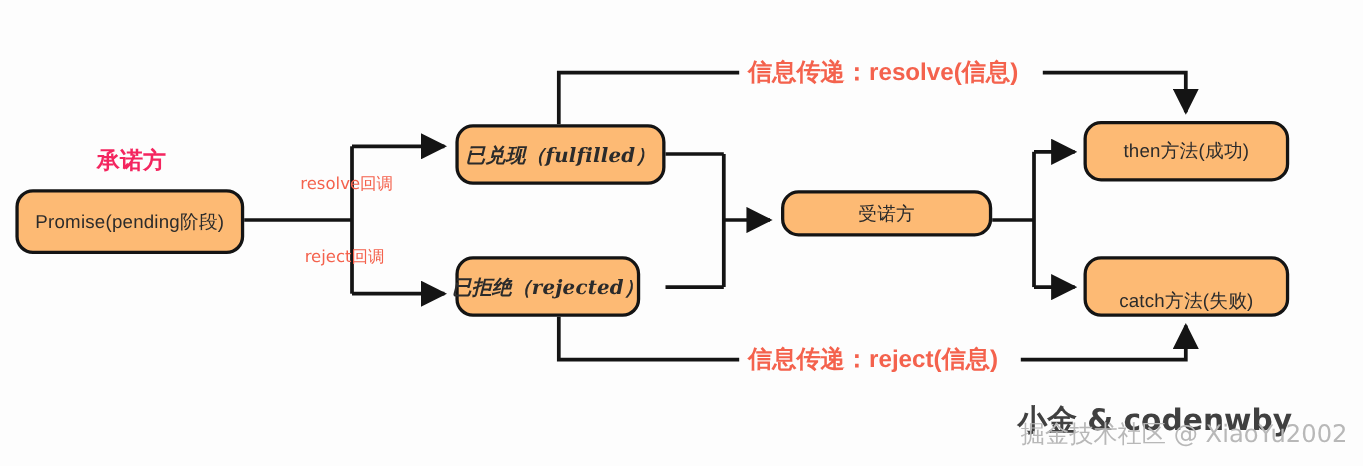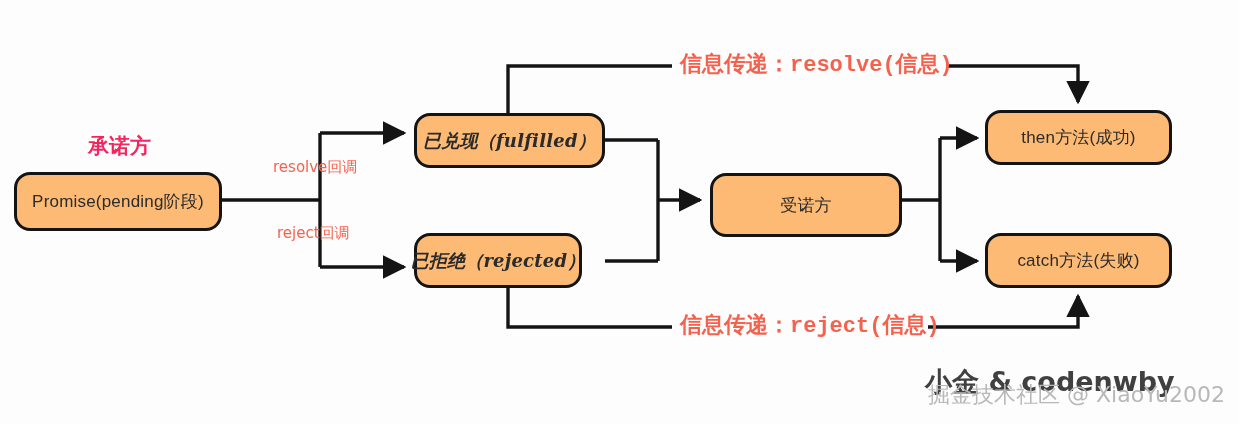--- a/index.html
+++ b/index.html
@@ -56,21 +56,21 @@
   }
   .lbl-red-small {
     color: #f4624d;
     font-size: 15px;
     font-family: "DejaVu Sans", "Liberation Sans", sans-serif;
   }
   .lbl-red-big {
     color: #f4624d;
     font-size: 22px;
     font-weight: bold;
-    font-family: Liberation Mono, monospace;
+    font-family: Liberation Sans, sans-serif;
   }
   .lbl-pink {
     color: #f4255f;
     font-size: 21px;
     font-weight: bold;
     font-family: "DejaVu Sans", "Liberation Sans", sans-serif;
   }
   .watermark-main {
     position: absolute;
     color: #b8b8b8;
@@ -142,29 +142,29 @@
   </div>
 
   <div class="node-box italic" style="left:414px; top:113px; width:191px; height:55px;">
     <span>已兑现（fulfilled）</span>
   </div>
 
   <div class="node-box italic" style="left:414px; top:233px; width:168px; height:55px;">
     <span>已拒绝（rejected）</span>
   </div>
 
-  <div class="node-box" style="left:710px; top:173px; width:192px; height:64px;">
+  <div class="node-box" style="left:710px; top:173px; width:192px; height:42px;">
     <span>受诺方</span>
   </div>
 
   <div class="node-box" style="left:985px; top:110px; width:187px; height:55px;">
     <span>then方法(成功)</span>
   </div>
 
-  <div class="node-box" style="left:985px; top:233px; width:187px; height:55px;">
+  <div class="node-box" style="left:985px; top:233px; width:187px; height:55px;align-items:flex-end;">
     <span>catch方法(失败)</span>
   </div>
 
   <div class="lbl lbl-pink" style="left:88px; top:136px;">
     <span>承诺方</span>
   </div>
 
   <div class="lbl lbl-red-small" style="left:273px; top:160px;">
     <span>resolve回调</span>
   </div>

